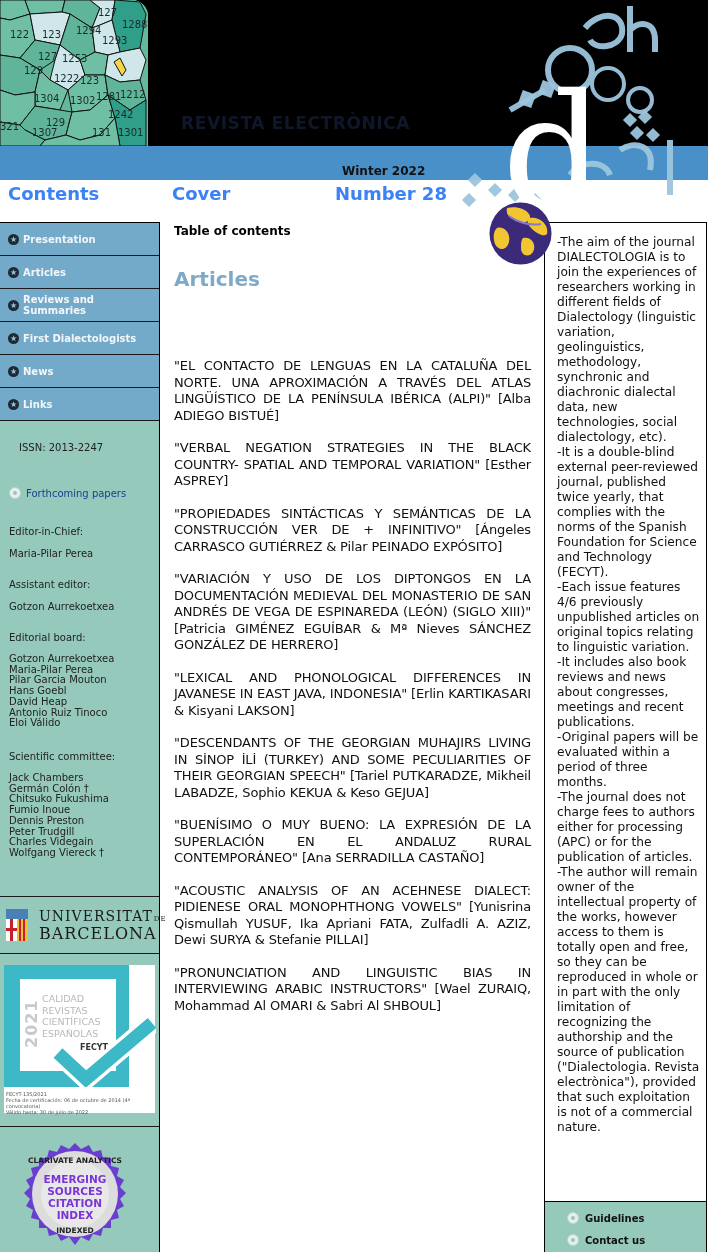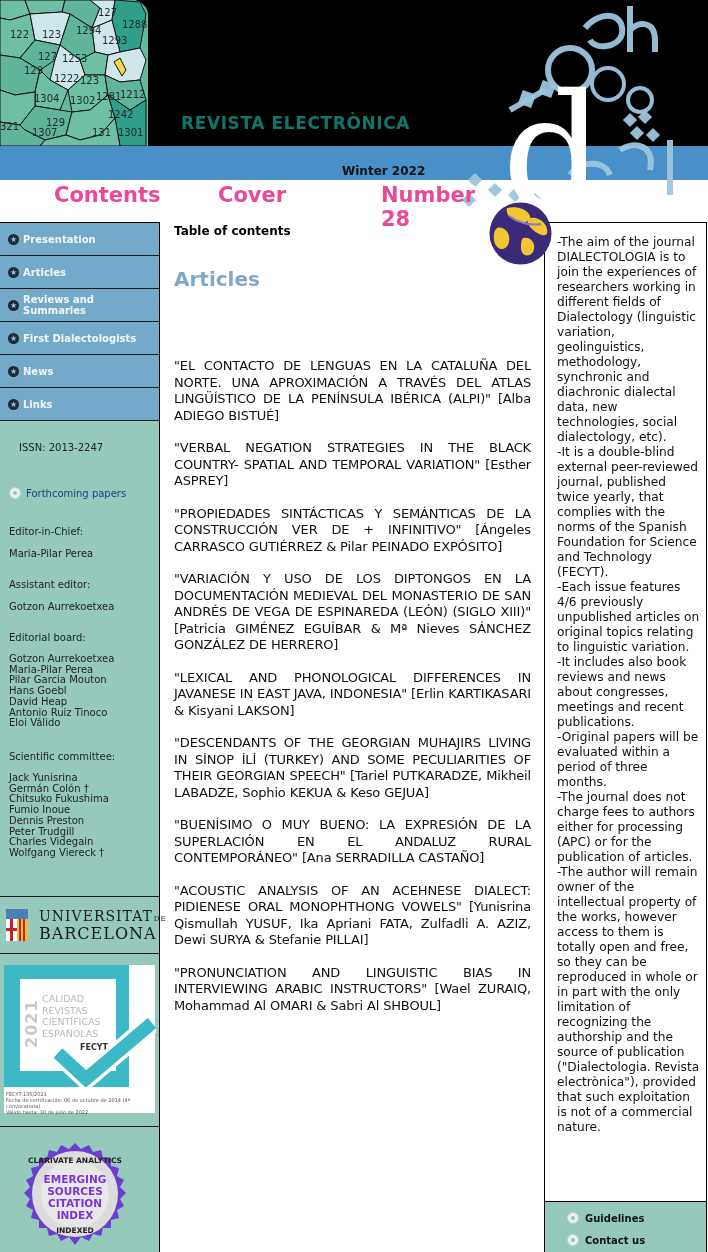--- a/index.html
+++ b/index.html
@@ -5,26 +5,26 @@
   html, body { margin: 0; padding: 0; }
   body { width: 708px; height: 1252px; position: relative; overflow: hidden; background: #ffffff; font-family: "DejaVu Sans", sans-serif; color: #111; }
 
   
   .header { position: absolute; left: 0; top: 0; width: 708px; height: 180px; }
   .header-black { position: absolute; left: 0; top: 0; width: 708px; height: 146px; background: #000; }
   .header-blue { position: absolute; left: 0; top: 146px; width: 708px; height: 34px; background: #4a90c8; }
   .map { position: absolute; left: 0; top: 0; width: 148px; height: 146px; overflow: hidden; border-top-right-radius: 16px; background: #5fb39a; }
   .map svg { display: block; }
   .brand-title { position: absolute; left: 180px; top: 56px; font-family: "DejaVu Sans", sans-serif; font-size: 43px; color: #ffffff; letter-spacing: 0.5px; font-weight: normal; line-height: 1; }
-  .brand-sub { position: absolute; left: 181px; top: 113px; font-family: "DejaVu Sans", sans-serif; font-weight: bold; font-size: 17px; color: #0f766e; letter-spacing: 0.6px; }
+  .brand-sub { position: absolute; left: 181px; top: 113px; font-family: "DejaVu Sans", sans-serif; font-weight: bold; font-size: 17px; color: #0f172a; letter-spacing: 0.6px; }
   .deco { position: absolute; left: 450px; top: 0; width: 258px; height: 215px; }
   .season { position: absolute; left: 342px; top: 164px; font-family: "DejaVu Sans", sans-serif; font-weight: bold; font-size: 12px; color: #111; }
 
   .topnav { position: absolute; left: 0; top: 181px; width: 460px; height: 26px; }
-  .topnav .lbl { position: absolute; top: 2px; font-weight: bold; font-size: 21px; color: #ec4899; font-family: "DejaVu Sans", sans-serif; margin-left: 46px; }
+  .topnav .lbl { position: absolute; top: 2px; font-weight: bold; font-size: 18px; color: #3b82f6; font-family: "DejaVu Sans", sans-serif; }
 
   
   .sidebar { position: absolute; left: 0; top: 222px; width: 159px; height: 1030px; background: #95c9bc; border-right: 1px solid #000; border-top: 1px solid #000; }
   .nav-item { height: 32px; background: #74aac9; border-bottom: 1px solid #1a1a1a; display: flex; align-items: center; padding-left: 8px; cursor: pointer; }
   .nav-item .star { width: 11px; height: 11px; border-radius: 50%; background: #1d2a36; color: #9cc3d8; font-size: 8px; line-height: 11px; text-align: center; margin-right: 4px; flex: none; }
   .nav-item .txt { color: #f2f6f8; font-weight: bold; font-size: 10px; font-family: "DejaVu Sans", sans-serif; }
   .issn { position: absolute; left: 19px; top: 219px; font-size: 10px; color: #222; }
   .forthcoming { position: absolute; left: 9px; top: 264px; display: flex; align-items: center; font-size: 10px; color: #1d3f8a; cursor: pointer; }
   .bullet-circle { width: 10px; height: 10px; border-radius: 50%; background: #e6f1ee; border: 1px solid #b7d6ce; margin-right: 5px; flex: none; position: relative; }
   .bullet-circle::after { content: ""; position: absolute; left: 3px; top: 3px; width: 4px; height: 4px; border-radius: 50%; background: #9fc3ba; }
@@ -206,21 +206,21 @@
     <div>Pilar Garcia Mouton</div>
     <div>Hans Goebl</div>
     <div>David Heap</div>
     <div>Antonio Ruiz Tinoco</div>
     <div>Eloi Válido</div>
   </div>
 
   <div class="lbl-abs" style="top:528px;">Scientific committee:</div>
 
   <div class="names" style="top:550px;">
-    <div>Jack Yunisrina</div>
+    <div>Jack Chambers</div>
     <div>Germán Colón †</div>
     <div>Chitsuko Fukushima</div>
     <div>Fumio Inoue</div>
     <div>Dennis Preston</div>
     <div>Peter Trudgill</div>
     <div>Charles Videgain</div>
     <div>Wolfgang Viereck †</div>
   </div>
 
   <div class="sep" style="top:673px;"></div>

